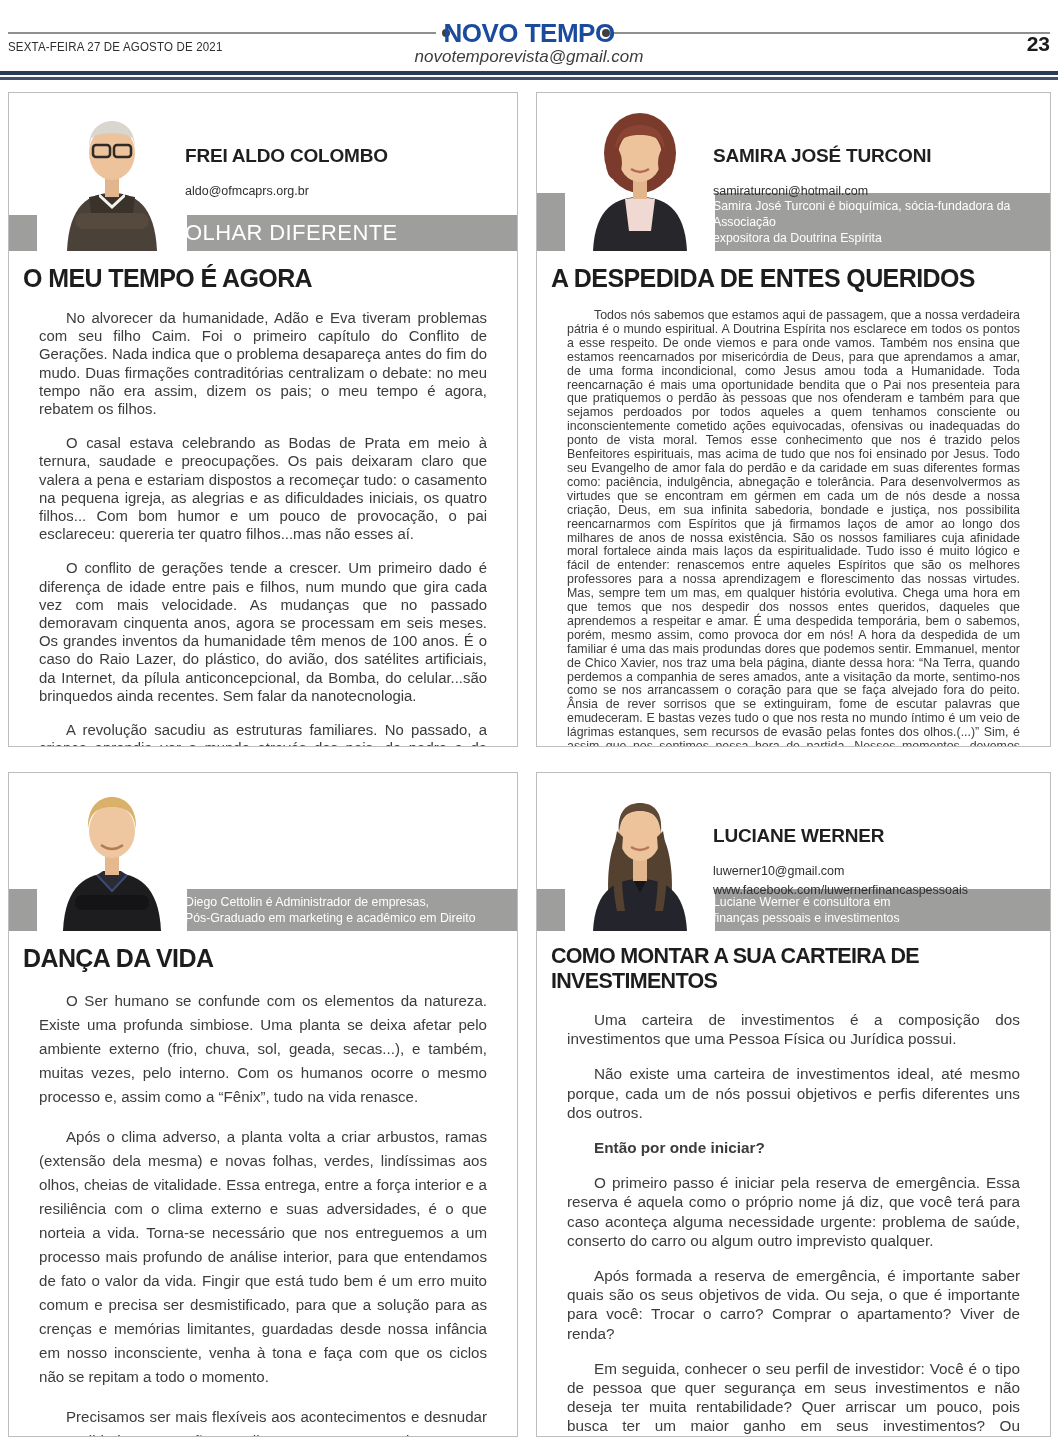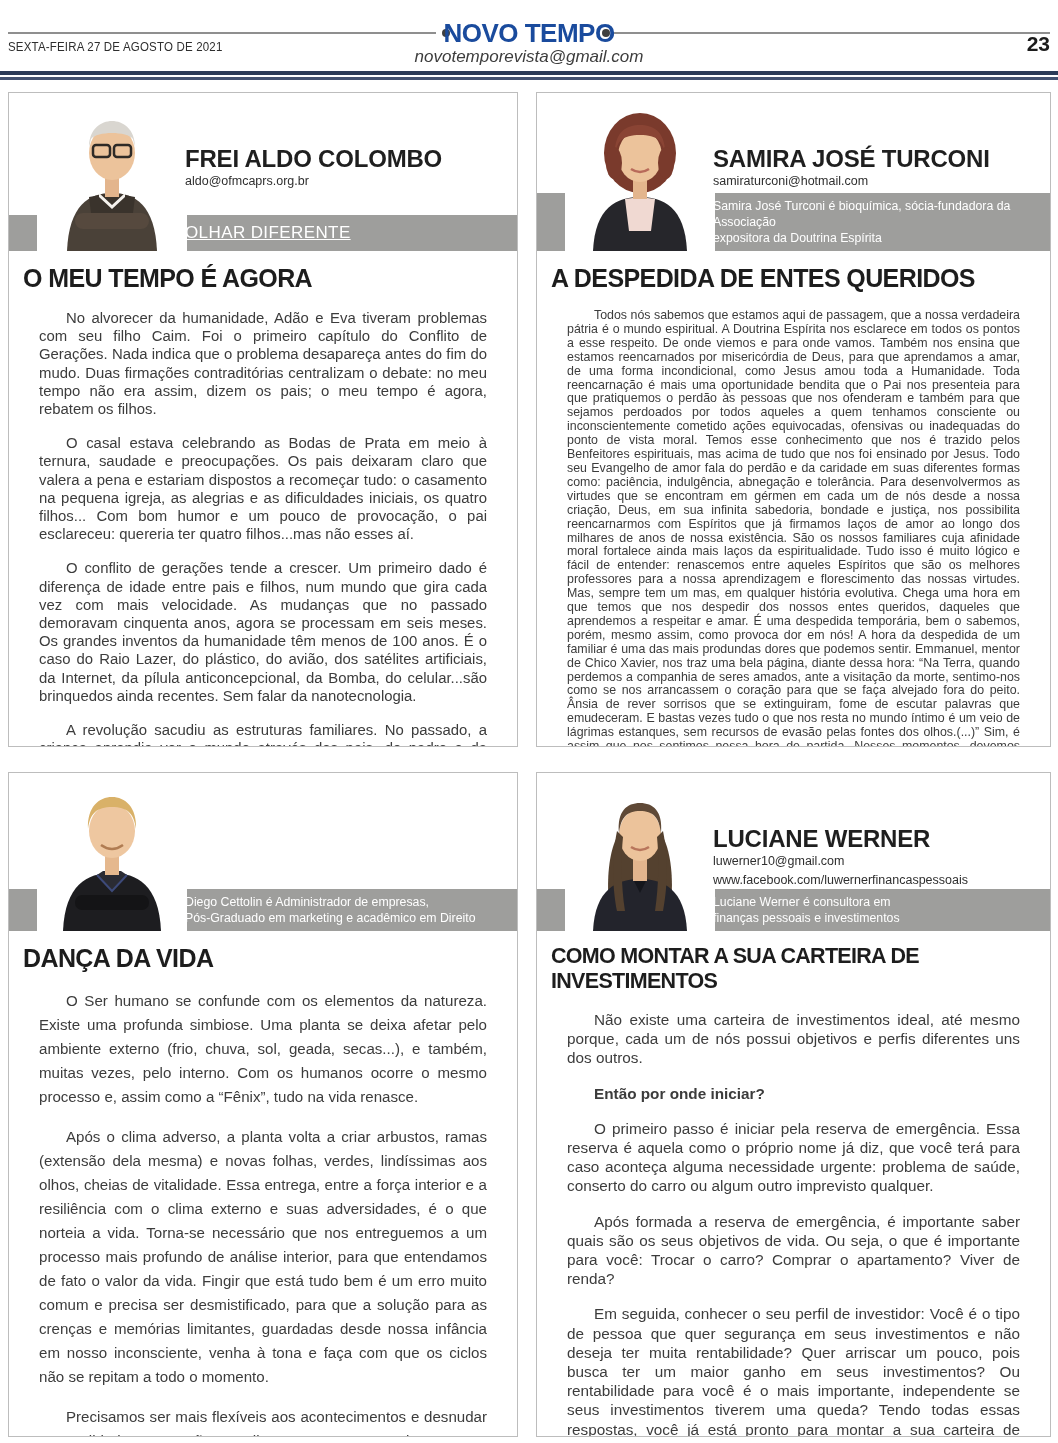--- a/index.html
+++ b/index.html
@@ -21,27 +21,27 @@
 
   
   .grid{display:grid;grid-template-columns:510px 515px;column-gap:18px;row-gap:25px;margin:12px 8px 0 8px;}
   .article{border:1px solid #bdbdbd;background:#fff;overflow:hidden;box-sizing:border-box;padding:0 14px;}
   .article.top{height:655px;}
   .article.bottom{height:665px;}
 
   
   .author-header{position:relative;height:160px;margin:0 -14px;}
   .banner{position:absolute;left:0;right:0;bottom:2px;background:#9e9e9c;color:#fff;padding:5px 0 5px 176px;display:flex;flex-direction:column;justify-content:center;min-height:36px;box-sizing:border-box;}
-  .banner-section{font-size:17px;letter-spacing:0.4px;text-decoration:underline;}
+  .banner-section{font-size:22px;letter-spacing:0.4px;}
   .bio-line{font-size:12.3px;line-height:16px;}
   .photo{position:absolute;left:28px;bottom:2px;width:150px;height:150px;}
   .photo svg{display:block;width:150px;height:150px;}
   .author-meta{position:absolute;left:176px;top:52px;}
-  .author-name{margin:0;font-size:24px;font-weight:bold;letter-spacing:-0.2px;color:#1f1f1f;}
-  .author-contact{font-size:12.5px;color:#2f2f2f;margin-top:0;line-height:17px;}
+  .author-name{margin:0;font-size:19px;font-weight:bold;letter-spacing:-0.2px;color:#1f1f1f;}
+  .author-contact{font-size:12.5px;color:#2f2f2f;margin-top:16px;line-height:17px;}
   .author-contact + .author-contact{margin-top:2px;}
 
   .article-title{margin:11px 0 10px 0;font-size:25px;font-weight:bold;letter-spacing:-0.6px;color:#1d1d1d;}
   .article-title.long{font-size:21.5px;letter-spacing:-0.7px;}
 
   .article-body p{margin:16px;text-align:justify;text-indent:27px;}
   .article-body p.bold{font-weight:bold;}
   .body-a0 p{font-size:14.9px;line-height:18.2px;color:#3c3c3c;}
   .body-a1 p{font-size:12.4px;line-height:13.9px;color:#3c3c3c;}
   .body-a2 p{font-size:15.1px;line-height:24px;color:#3c3c3c;}
@@ -178,20 +178,21 @@
         </svg>
       </div>
       <div class="author-meta">
         <h2 class="author-name">LUCIANE WERNER</h2>
         <div class="author-contact">luwerner10@gmail.com</div>
         <div class="author-contact">www.facebook.com/luwernerfinancaspessoais</div>
       </div>
     </div>
     <h1 class="article-title long">COMO MONTAR A SUA CARTEIRA DE INVESTIMENTOS</h1>
     <div class="article-body body-a3">
+        <p>Uma carteira de investimentos é a composição dos investimentos que uma Pessoa Física ou Jurídica possui.</p>
         <p>Não existe uma carteira de investimentos ideal, até mesmo porque, cada um de nós possui objetivos e perfis diferentes uns dos outros.</p>
         <p class="bold">Então por onde iniciar?</p>
         <p>O primeiro passo é iniciar pela reserva de emergência. Essa reserva é aquela como o próprio nome já diz, que você terá para caso aconteça alguma necessidade urgente: problema de saúde, conserto do carro ou algum outro imprevisto qualquer.</p>
         <p>Após formada a reserva de emergência, é importante saber quais são os seus objetivos de vida. Ou seja, o que é importante para você: Trocar o carro? Comprar o apartamento? Viver de renda?</p>
         <p>Em seguida, conhecer o seu perfil de investidor: Você é o tipo de pessoa que quer segurança em seus investimentos e não deseja ter muita rentabilidade? Quer arriscar um pouco, pois busca ter um maior ganho em seus investimentos? Ou rentabilidade para você é o mais importante, independente se seus investimentos tiverem uma queda? Tendo todas essas respostas, você já está pronto para montar a sua carteira de investimentos.</p>
         <p>Hoje existe uma gama de produtos diversificada, tanto em Renda Fixa - que proporcionam mais segurança ao investidor, mas em contrapartida, não oferecem muita rentabilidade -, como em Renda Variável, que terá uma rentabilidade maior, mas também exigirá um pouco mais de conhecimento para que você invista com segurança e tenha muitas possibilidades de ganho no longo prazo.</p>
       </div>
   </section>
 
 </main>

